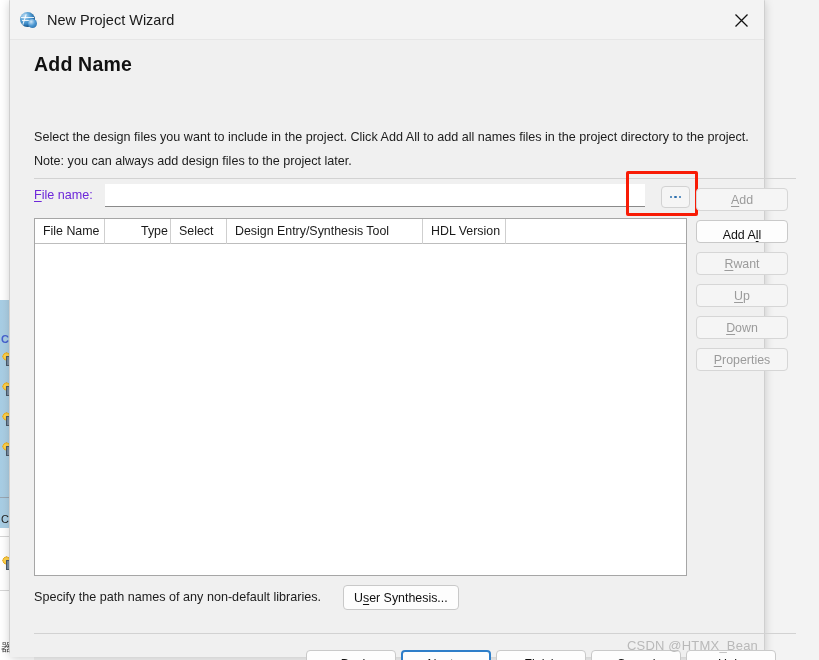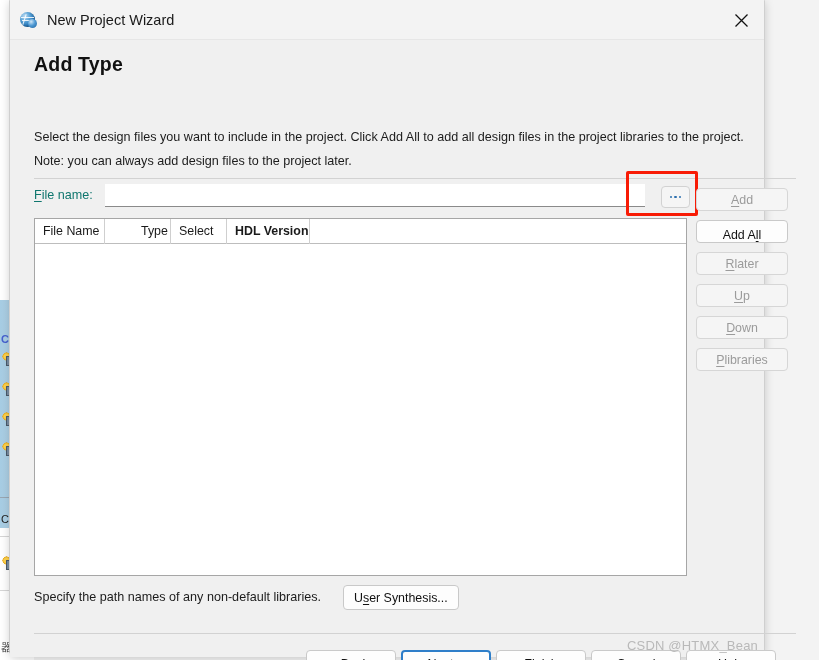--- a/index.html
+++ b/index.html
@@ -152,21 +152,21 @@
 
   .hr {
     position: absolute; left: 24px; width: 762px; height: 1px;
     background: #d2d2d2;
   }
   #hr-top { top: 138px; }
 
   
   #filename-label {
     position: absolute; left: 24px; top: 148px;
-    font-size: 12.6px; color: #0f766e;
+    font-size: 12.6px; color: #6d28d9;
   }
   .mn { text-decoration: underline; text-underline-offset: 2px; }
   #filename-input {
     position: absolute; left: 95px; top: 144px;
     width: 540px; height: 23px;
     background: #ffffff;
     border: none;
     border-bottom: 1px solid #8a8a8a;
     padding: 0 4px;
     font-size: 12.6px; color: #111;
@@ -347,23 +347,23 @@
     </div>
     <div id="close-btn">
       <svg width="15" height="15" viewBox="0 0 15 15" aria-hidden="true">
         <path d="M1.5 1.5 L13.5 13.5 M13.5 1.5 L1.5 13.5" stroke="#111" stroke-width="1.3" fill="none"></path>
       </svg>
     </div>
   </div>
 
   <div id="content">
 
-    <div id="page-title">Add Type</div>
-
-    <div class="desc" id="desc1">Select the design files you want to include in the project. Click Add All to add all design files in the project libraries to the project.</div>
+    <div id="page-title">Add Name</div>
+
+    <div class="desc" id="desc1">Select the design files you want to include in the project. Click Add All to add all names files in the project directory to the project.</div>
     <div class="desc" id="desc2">Note: you can always add design files to the project later.</div>
 
     <div class="hr" id="hr-top"></div>
 
     <div id="filename-label"><span class="mn">F</span><span>ile name:</span></div>
 
     <input id="filename-input" type="text" placeholder="" style="">
 
     <div id="browse-btn">
       <span class="dot"></span>
@@ -371,51 +371,52 @@
       <span class="dot"></span>
     </div>
 
     <div id="red-box"></div>
 
     <div id="file-table">
       <div id="table-head">
           <div class="th" style="width: 70px;">File Name</div>
           <div class="th" style="width: 38px; margin-left: 28px;">Type</div>
           <div class="th" style="width: 56px;">Select</div>
-          <div class="th" style="width: 83px; font-weight: bold;">HDL Version</div>
+          <div class="th" style="width: 196px;">Design Entry/Synthesis Tool</div>
+          <div class="th" style="width: 83px;">HDL Version</div>
           <div class="th" style="width: 208px;"></div>
         </div>
       <div id="table-body"></div>
     </div>
 
     <div id="side-buttons">
         <div class="sbtn">
           <span class="mn">A</span>
           <span>dd</span>
         </div>
         <div class="sbtn enabled">
           <span>Add A</span>
           <span class="mn">l</span>
           <span>l</span>
         </div>
         <div class="sbtn">
           <span class="mn">R</span>
-          <span>later</span>
+          <span>want</span>
         </div>
         <div class="sbtn">
           <span class="mn">U</span>
           <span>p</span>
         </div>
         <div class="sbtn">
           <span class="mn">D</span>
           <span>own</span>
         </div>
         <div class="sbtn">
           <span class="mn">P</span>
-          <span>libraries</span>
+          <span>roperties</span>
         </div>
       </div>
 
     <div id="libs-text">Specify the path names of any non-default libraries.</div>
     <div id="user-libs-btn">
         <span>U</span>
         <span class="mn">s</span>
         <span>er Synthesis...</span>
       </div>
 

